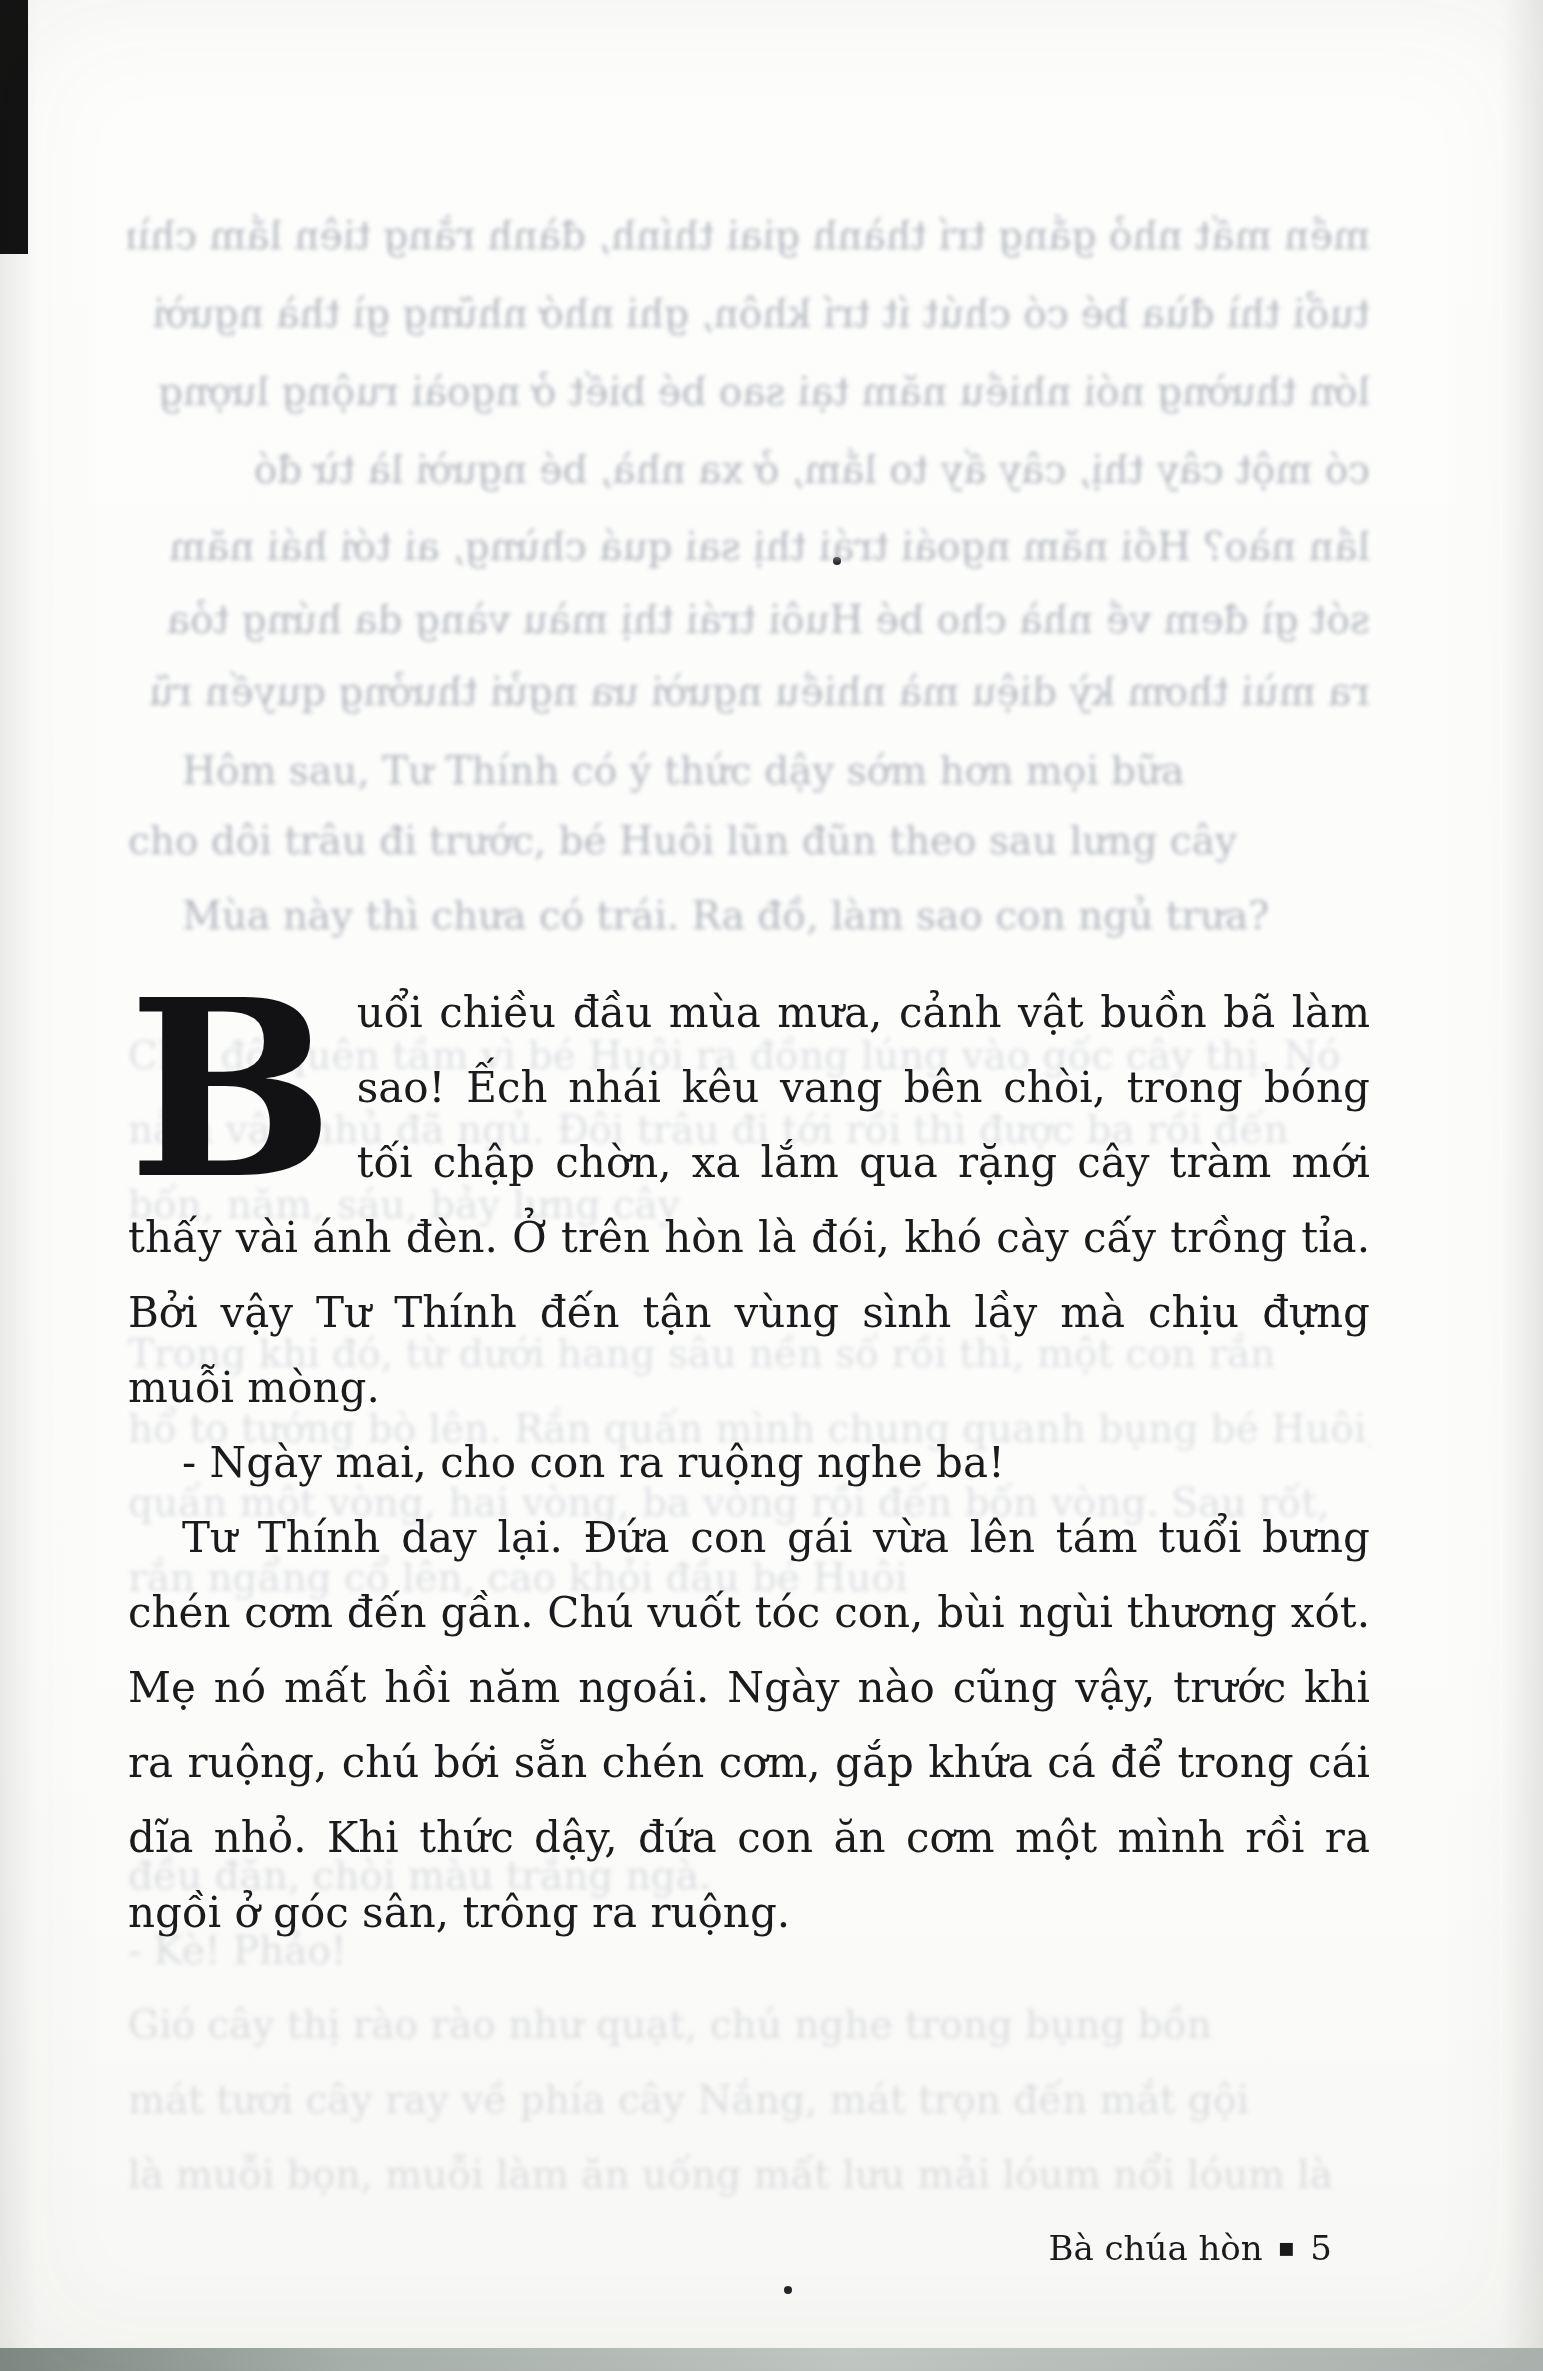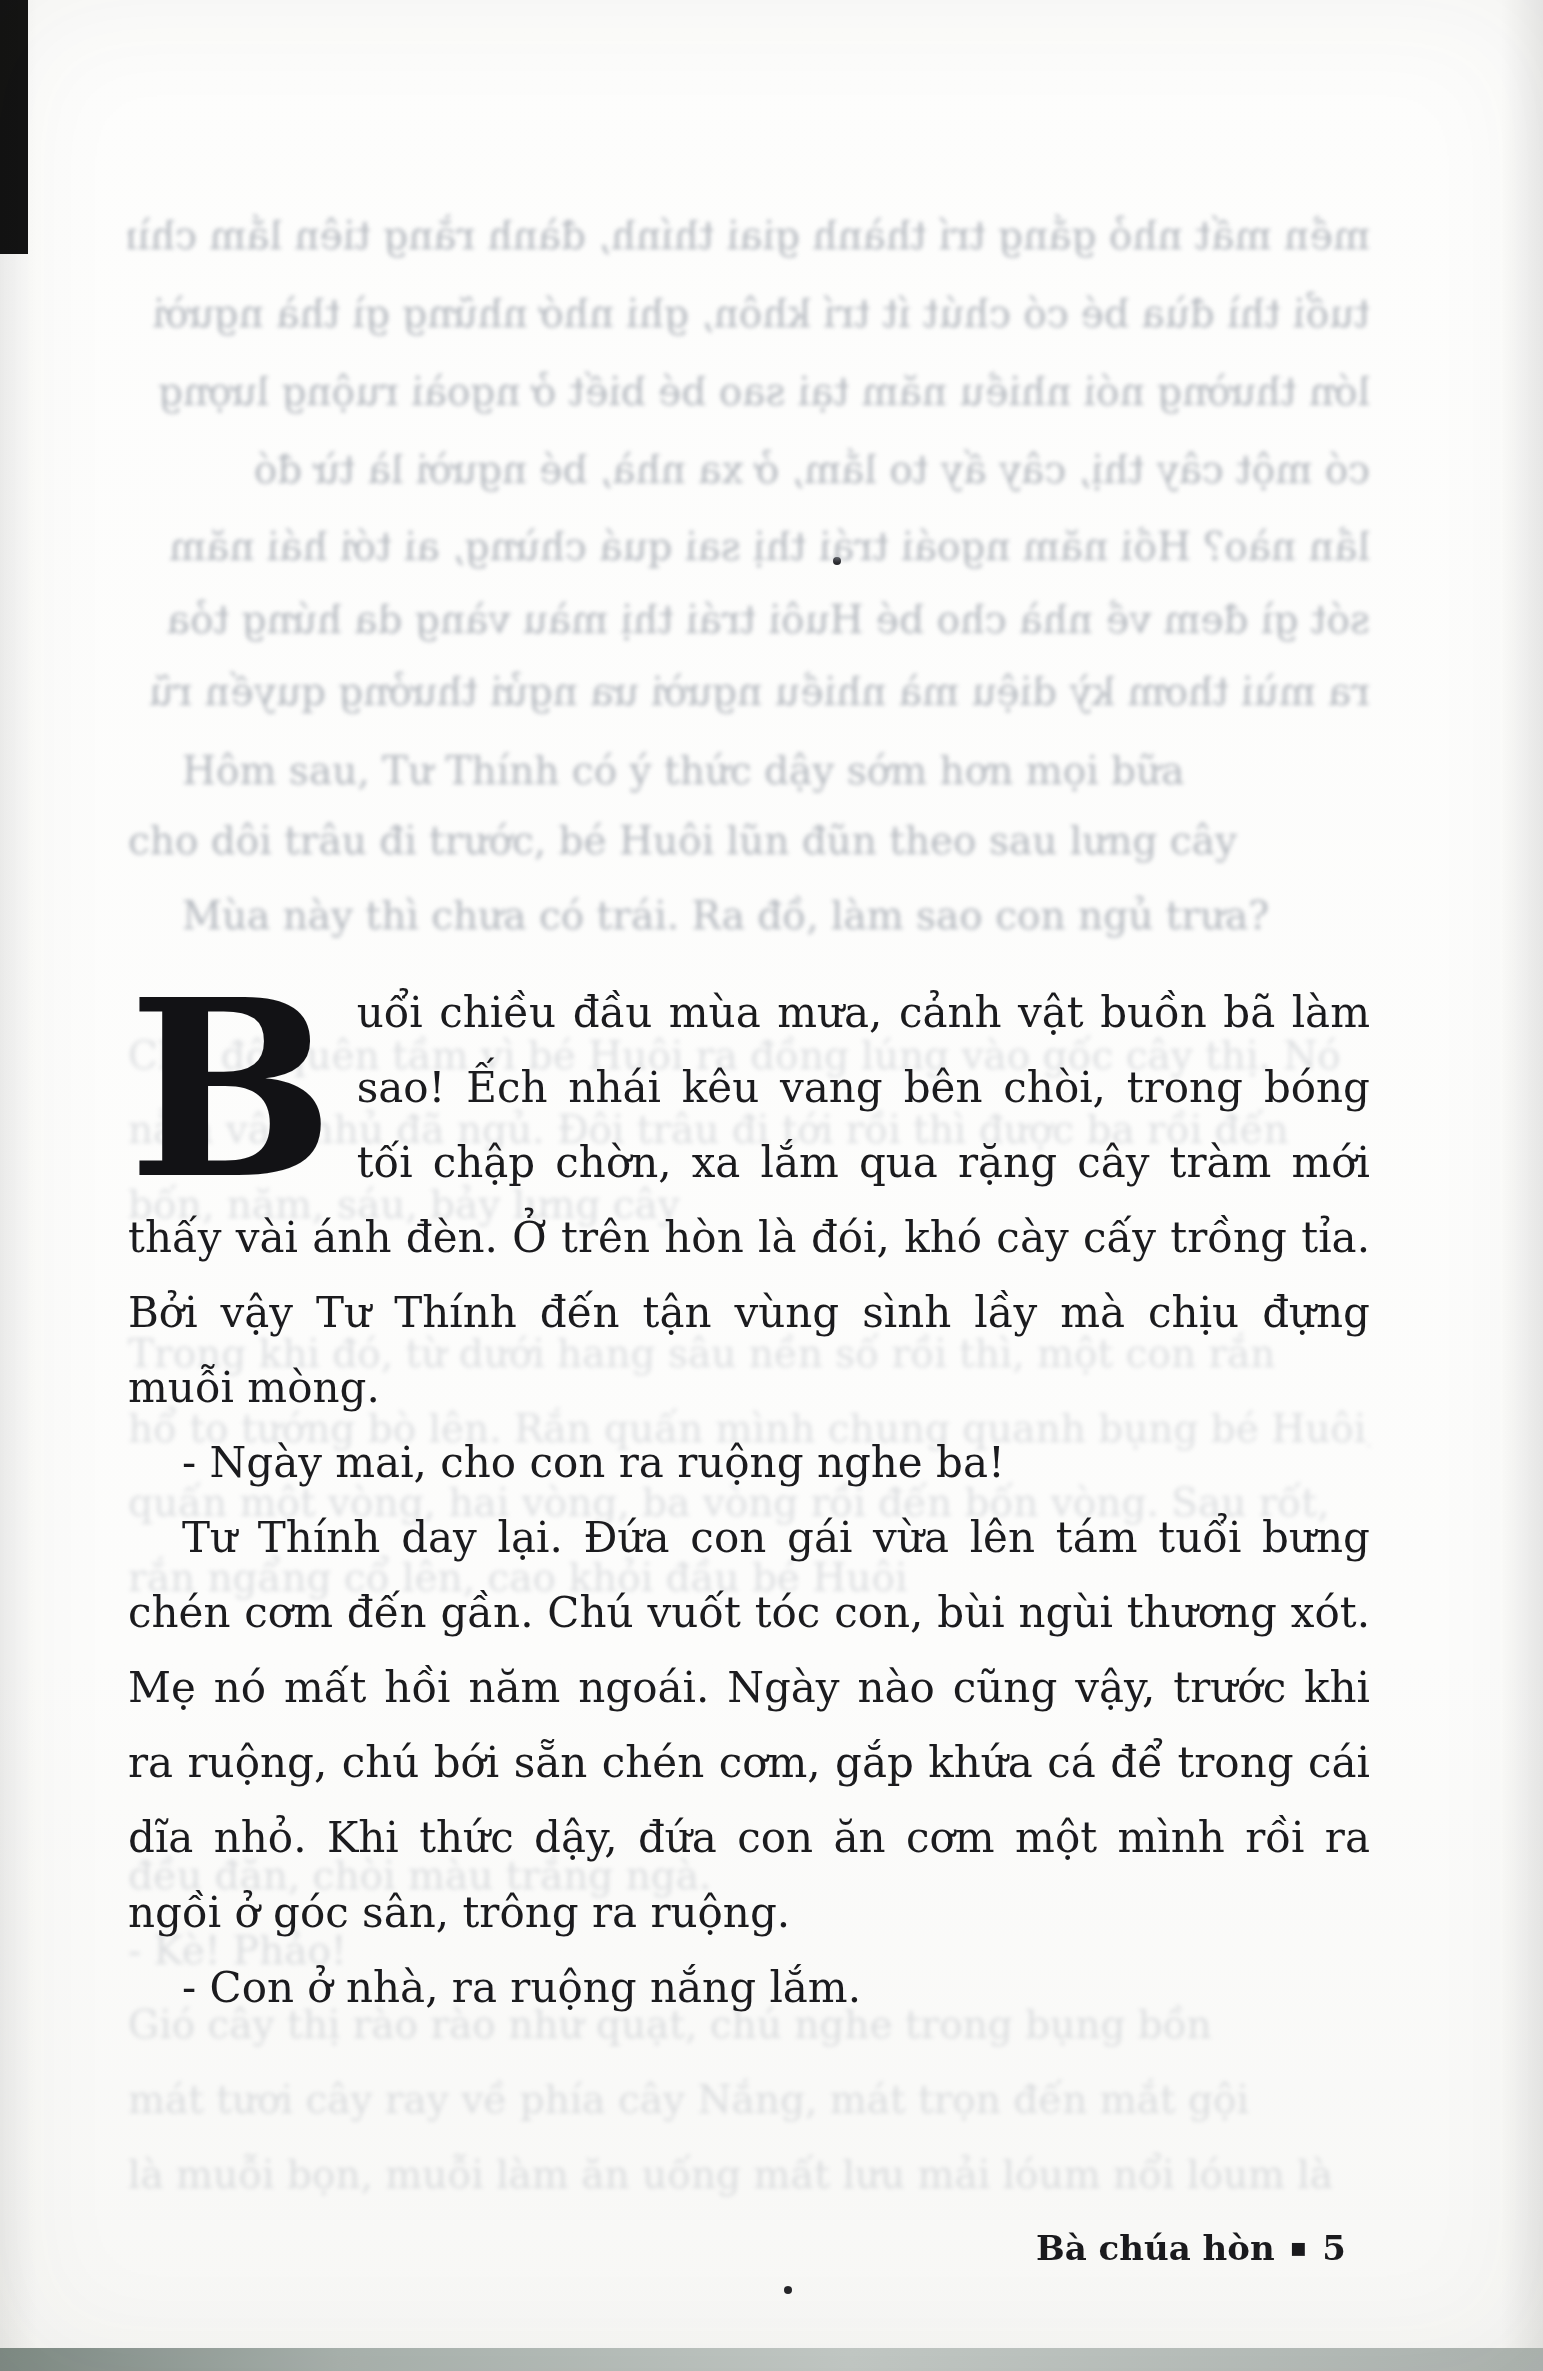--- a/index.html
+++ b/index.html
@@ -77,23 +77,23 @@
     font-size: 244px;
     line-height: 211px;
     font-weight: bold;
     color: #121215;
     margin: 9.3px 22.4px 0 0;
   }
   
   .footer {
     position: absolute;
     top: 2228px;
-    right: 198px;
+    right: 212px;
     font-size: 34px;
-    font-weight: bold;
+    font-weight: normal;
     color: #1a1a1d;
     z-index: 2;
     white-space: nowrap;
   }
   .footer .sq {
     font-size: 26px;
     vertical-align: 3.7px;
     margin: 0 15px;
   }
 </style>
@@ -130,21 +130,20 @@
   <div class="ghost dim" style="top:1853px">đều đặn, chòi màu trắng ngà.</div>
   <div class="ghost dim" style="top:1928px">- Kè! Phảo!</div>
   <div class="ghost dim" style="top:2002px">Gió cây thị rào rào như quạt, chú nghe trong bụng bồn</div>
   <div class="ghost dim" style="top:2077px">mát tươi cây ray về phía cây Nắng, mát trọn đến mắt gội</div>
   <div class="ghost dim" style="top:2152px">là muỗi bọn, muỗi làm ăn uống mất lưu mải lóum nổi lóum là</div>
 
   <div class="body-text">
     <p class="first"><span class="dropcap">B</span><span>uổi chiều đầu mùa mưa, cảnh vật buồn bã làm sao! Ếch nhái kêu vang bên chòi, trong bóng tối chập chờn, xa lắm qua rặng cây tràm mới thấy vài ánh đèn. Ở trên hòn là đói, khó cày cấy trồng tỉa. Bởi vậy Tư Thính đến tận vùng sình lầy mà chịu đựng muỗi mòng.</span></p>
     <p>- Ngày mai, cho con ra ruộng nghe ba!</p>
     <p>Tư Thính day lại. Đứa con gái vừa lên tám tuổi bưng chén cơm đến gần. Chú vuốt tóc con, bùi ngùi thương xót. Mẹ nó mất hồi năm ngoái. Ngày nào cũng vậy, trước khi ra ruộng, chú bới sẵn chén cơm, gắp khứa cá để trong cái dĩa nhỏ. Khi thức dậy, đứa con ăn cơm một mình rồi ra ngồi ở góc sân, trông ra ruộng.</p>
-    <p>- Con ở nhà, ra ruộng nắng lắm.</p>
   </div>
 
   <div class="footer">
     <span>Bà chúa hòn</span><span class="sq">▪</span><span>5</span>
   </div>
 
 </div>
 
 
 </body></html>

